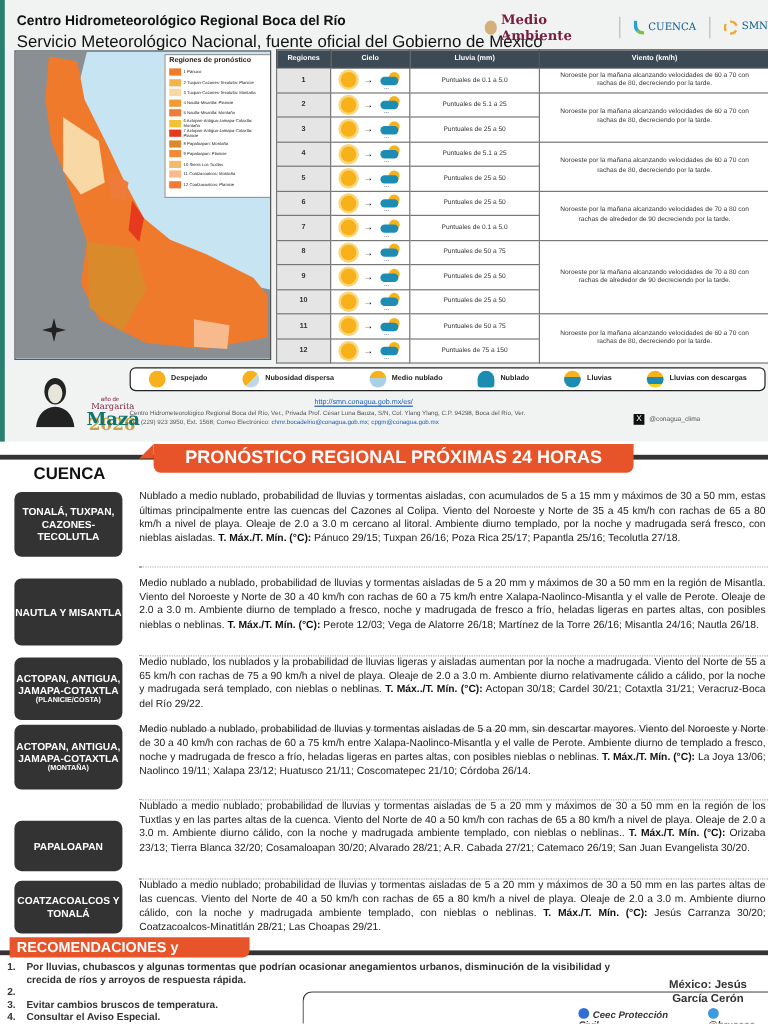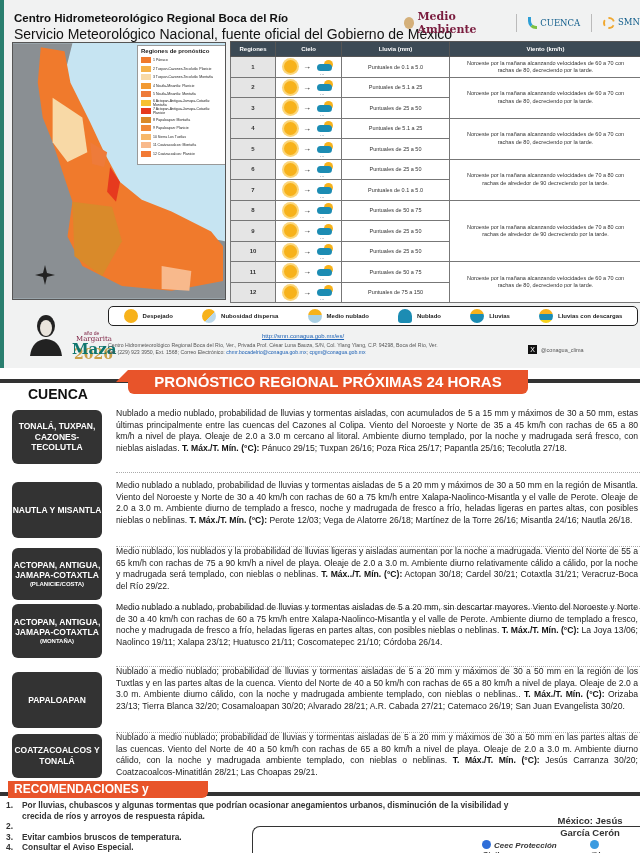--- a/index.html
+++ b/index.html
@@ -446,21 +446,21 @@
     </div>
     <div class="basin" style="top: 604px;">
       <div class="tag" style="top:0;height:54px">
         <span>ACTOPAN, ANTIGUA, JAMAPA-COTAXTLA</span>
         <small>(MONTAÑA)</small>
       </div>
       <div class="txt" style="top:-2px"><span>Medio nublado a nublado, probabilidad de lluvias y tormentas aisladas de 5 a 20 mm, sin descartar mayores. Viento del Noroeste y Norte de 30 a 40 km/h con rachas de 60 a 75 km/h entre Xalapa-Naolinco-Misantla y el valle de Perote. Ambiente diurno de templado a fresco, noche y madrugada de fresco a frío, heladas ligeras en partes altas, con posibles nieblas o neblinas.</span> <b>T. Máx./T. Mín. (°C):</b><span> La Joya 13/06; Naolinco 19/11; Xalapa 23/12; Huatusco 21/11; Coscomatepec 21/10; Córdoba 26/14.</span></div>
       <div class="dots" style="top:62px"></div>
     </div>
     <div class="basin" style="top: 668px;">
-      <div class="tag" style="top:4px;height:56px">
+      <div class="tag" style="top:16px;height:42px">
         <span>PAPALOAPAN</span>
       </div>
       <div class="txt" style="top:-2px"><span>Nublado a medio nublado; probabilidad de lluvias y tormentas aisladas de 5 a 20 mm y máximos de 30 a 50 mm en la región de los Tuxtlas y en las partes altas de la cuenca. Viento del Norte de 40 a 50 km/h con rachas de 65 a 80 km/h a nivel de playa. Oleaje de 2.0 a 3.0 m. Ambiente diurno cálido, con la noche y madrugada ambiente templado, con nieblas o neblinas..</span> <b>T. Máx./T. Mín. (°C):</b><span> Orizaba 23/13; Tierra Blanca 32/20; Cosamaloapan 30/20; Alvarado 28/21; A.R. Cabada 27/21; Catemaco 26/19; San Juan Evangelista 30/20.</span></div>
       <div class="dots" style="top:64px"></div>
     </div>
     <div class="basin" style="top: 734px;">
       <div class="tag" style="top:0;height:44px">
         <span>COATZACOALCOS Y TONALÁ</span>
       </div>
       <div class="txt" style="top:-2px"><span>Nublado a medio nublado; probabilidad de lluvias y tormentas aisladas de 5 a 20 mm y máximos de 30 a 50 mm en las partes altas de las cuencas. Viento del Norte de 40 a 50 km/h con rachas de 65 a 80 km/h a nivel de playa. Oleaje de 2.0 a 3.0 m. Ambiente diurno cálido, con la noche y madrugada ambiente templado, con nieblas o neblinas.</span> <b>T. Máx./T. Mín. (°C):</b><span> Jesús Carranza 30/20; Coatzacoalcos-Minatitlán 28/21; Las Choapas 29/21.</span></div>

